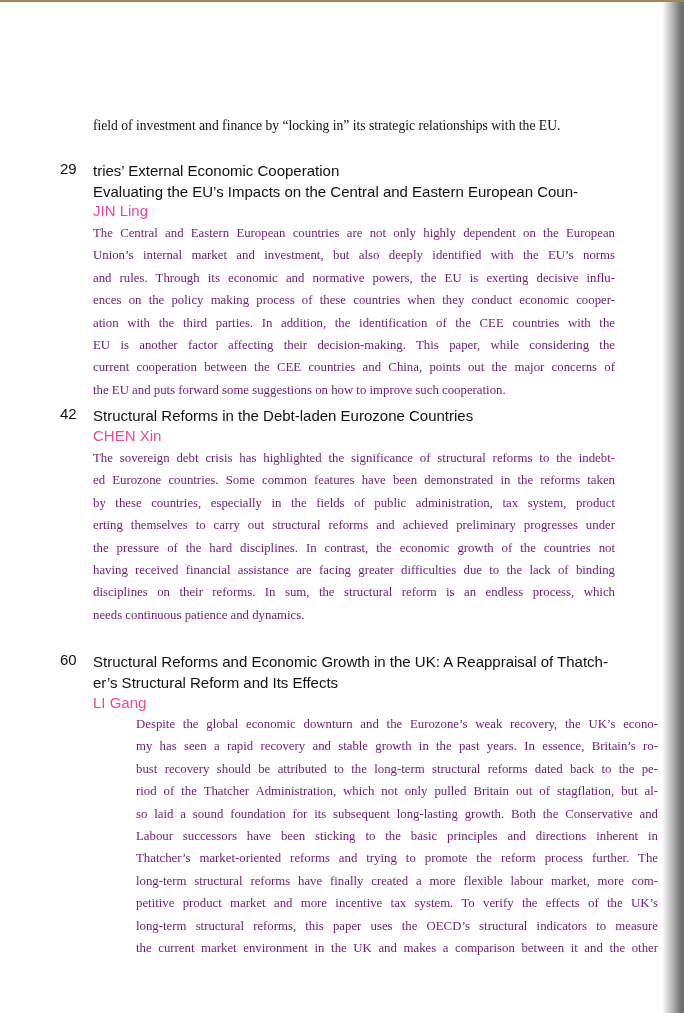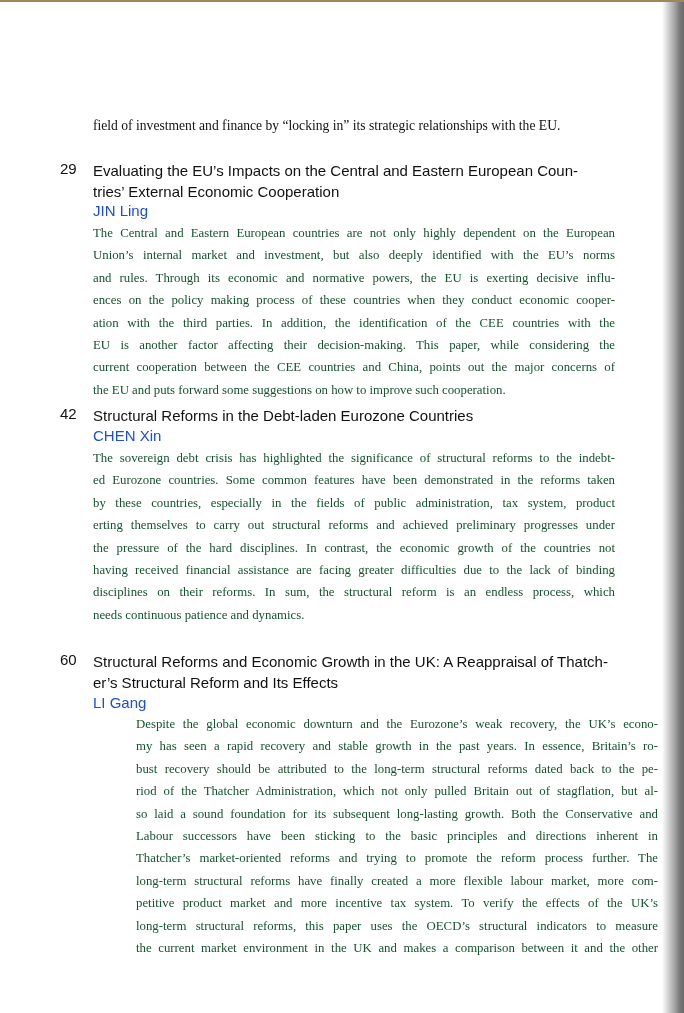--- a/index.html
+++ b/index.html
@@ -69,31 +69,31 @@
     }
     .entry-title .line {
       display: block;
       white-space: nowrap;
     }
     .entry-author {
       position: absolute;
       left: 93px;
       font-family: "Liberation Sans", "DejaVu Sans", sans-serif;
       font-size: 15px;
-      color: #1d4ed8;
+      color: #ec4899;
       white-space: nowrap;
     }
     .entry-abstract {
       position: absolute;
       left: 93px;
       width: 522px;
       font-family: "Liberation Serif", "DejaVu Serif", serif;
       font-size: 12.8px;
       line-height: 22.4px;
-      color: #14532d;
+      color: #701a75;
     }
     .entry-abstract .line {
       display: block;
       white-space: nowrap;
       text-align: justify;
       text-align-last: justify;
       width: 522px;
     }
     .entry-abstract .line.last {
       text-align-last: left;
@@ -104,22 +104,22 @@
 
 <div class="top-rule"></div>
 
 <div class="page">
 
   <div class="continuation">field of investment and finance by “locking in” its strategic relationships with the EU.</div>
 
   <div class="entry" style="top:160px;">
     <span class="entry-number">29</span>
     <div class="entry-title">
+      <span class="line">tries’ External Economic Cooperation</span>
       <span class="line">Evaluating the EU’s Impacts on the Central and Eastern European Coun-</span>
-      <span class="line">tries’ External Economic Cooperation</span>
     </div>
     <span class="entry-author" style="top:42px;">JIN Ling</span>
     <div class="entry-abstract" style="top:62px;">
       <span class="line">The Central and Eastern European countries are not only highly dependent on the European</span>
       <span class="line">Union’s internal market and investment, but also deeply identified with the EU’s norms</span>
       <span class="line">and rules. Through its economic and normative powers, the EU is exerting decisive influ-</span>
       <span class="line">ences on the policy making process of these countries when they conduct economic cooper-</span>
       <span class="line">ation with the third parties. In addition, the identification of the CEE countries with the</span>
       <span class="line">EU is another factor affecting their decision-making. This paper, while considering the</span>
       <span class="line">current cooperation between the CEE countries and China, points out the major concerns of</span>

